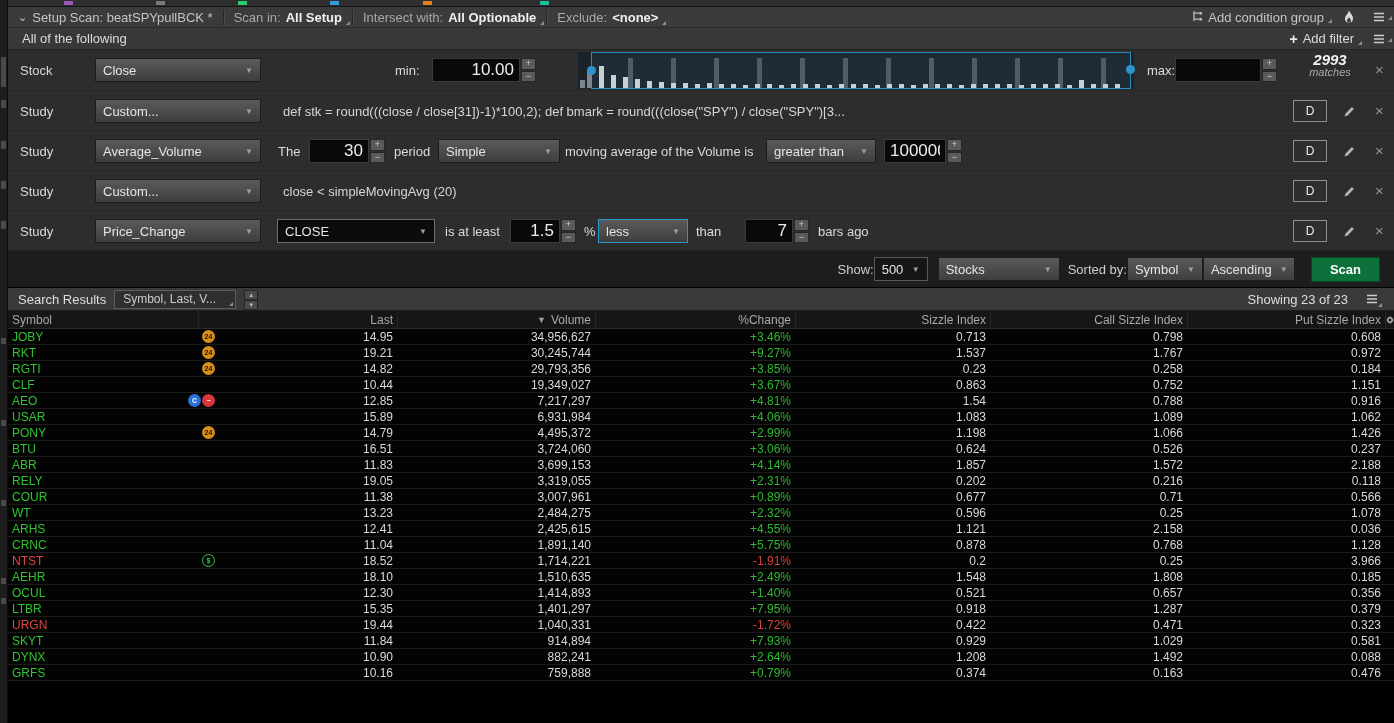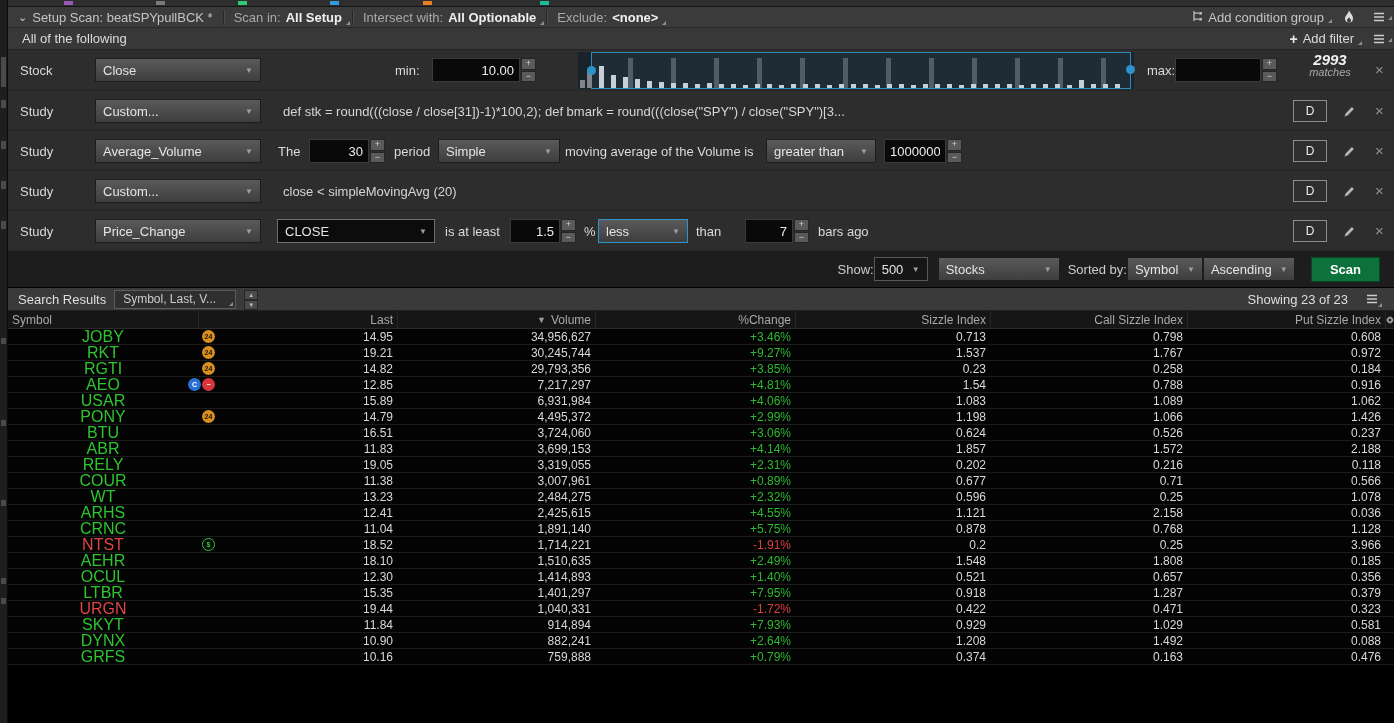--- a/index.html
+++ b/index.html
@@ -40,21 +40,21 @@
   .formula { position:absolute; top:13px; font-size:13px; color:#d6d6d6; white-space:nowrap; }
 
   .dd { position:absolute; top:8px; height:24px; background:linear-gradient(#5a5a5a,#3e3e3e); border:1px solid #1d1d1d; display:flex; align-items:center; justify-content:space-between; padding:0 7px; font-size:13px; color:#e4e4e4; cursor:pointer; white-space:nowrap; }
   .dd .arr { color:#9f9f9f; font-size:8px; margin-left:8px; }
   .dd.dark { background:#0c0c0c; border-color:#6e6e6e; }
   .dd.focus { border-color:#2f95c8; }
   .dd.static { position:static; }
   .dd.combo { background:#161616; border-color:#585858; }
 
   .numfield { position:absolute; top:8px; height:24px; display:flex; }
-  .numfield input { flex:1; min-width:0; height:24px; background:#090909; border:1px solid #3a3a3a; color:#ececec; font-size:13px; text-align:right; padding:0 5px; outline:none; font-family:inherit; }
+  .numfield input { flex:1; min-width:0; height:24px; background:#090909; border:1px solid #3a3a3a; color:#ececec; font-size:17px; text-align:right; padding:0 5px; outline:none; font-family:inherit; }
   .stepper { display:flex; flex-direction:column; width:15px; margin-left:1px; height:24px; }
   .step { flex:1; background:#5a5a5a; border:1px solid #262626; color:#cfcfcf; font-size:9px; line-height:9px; text-align:center; cursor:pointer; }
   .step + .step { margin-top:1px; }
 
   .matches { position:absolute; top:3px; width:80px; text-align:center; color:#a9a9a9; font-size:11px; line-height:13px;font-style:italic; }
   .matches b { display:block; font-size:15px; color:#f2f2f2; }
   .xbtn { position:absolute; top:12px; color:#919191; font-size:15px; line-height:15px; cursor:pointer; }
   .dbtn { position:absolute; top:9px; width:34px; height:22px; background:#2e2e2e; border:1px solid #8d8d8d; color:#eaeaea; font-size:12px; display:flex; align-items:center; justify-content:center; cursor:pointer; }
   .editicon { position:absolute; top:13px; cursor:pointer; }
 
@@ -80,21 +80,21 @@
   
   .thead, .trow { display:grid; grid-template-columns:190px 199px 198px 200px 195px 197px 198px 9px; }
   .thead { height:18px; background:#161616; border-bottom:1px solid #2a2a2a; color:#a8a8a8; font-size:12px; align-items:center; }
   .hc { height:100%; display:flex; align-items:center; justify-content:flex-end; padding-right:4px; border-left:1px solid #262626; cursor:pointer; white-space:nowrap; }
   .hc.sym { justify-content:flex-start; padding-left:4px; border-left:none; }
   .hc .sort { font-size:9px; color:#9a9a9a; margin-right:5px; }
   .hc.gear { justify-content:center; padding:0; }
   .tbody { background:#030303; }
   .trow { position:relative; height:16px; background:#030303; border-bottom:1px solid #1b1b1b; font-size:12px; color:#d9d9d9; align-items:center; cursor:pointer; }
   .cell { text-align:right; padding-right:4px; overflow:hidden; white-space:nowrap; }
-  .cell.sym { text-align:center; padding-left:4px; color:#2fc42f; font-size:16px; }
+  .cell.sym { text-align:left; padding-left:4px; color:#2fc42f; font-size:12px; }
   .cell.sym.neg { color:#e04545; }
   .chg.pos { color:#2eb82e; }
   .chg.neg { color:#d94040; }
   .badges { position:absolute; left:176px; top:1px; width:31px; display:flex; gap:1px; justify-content:flex-end; }
   .badge { width:13px; height:13px; border-radius:50%; display:flex; align-items:center; justify-content:center; font-size:7px; font-weight:bold; line-height:13px; }
 </style>
 </head>
 <body>
 
 <div class="app">
@@ -493,20 +493,31 @@
           </div>
           <div class="cell">14.82</div>
           <div class="cell">29,793,356</div>
           <div class="cell chg pos">+3.85%</div>
           <div class="cell">0.23</div>
           <div class="cell">0.258</div>
           <div class="cell">0.184</div>
           <div class="cell"></div>
         </div>
         <div class="trow">
+          <div class="cell sym">CLF</div>
+          <div class="badges"></div>
+          <div class="cell">10.44</div>
+          <div class="cell">19,349,027</div>
+          <div class="cell chg pos">+3.67%</div>
+          <div class="cell">0.863</div>
+          <div class="cell">0.752</div>
+          <div class="cell">1.151</div>
+          <div class="cell"></div>
+        </div>
+        <div class="trow">
           <div class="cell sym">AEO</div>
           <div class="badges">
             <span class="badge" style="background: rgb(43, 111, 214); color: rgb(255, 255, 255);">C</span>
             <span class="badge" style="background: rgb(216, 54, 58); color: rgb(255, 255, 255);">−</span>
           </div>
           <div class="cell">12.85</div>
           <div class="cell">7,217,297</div>
           <div class="cell chg pos">+4.81%</div>
           <div class="cell">1.54</div>
           <div class="cell">0.788</div>

